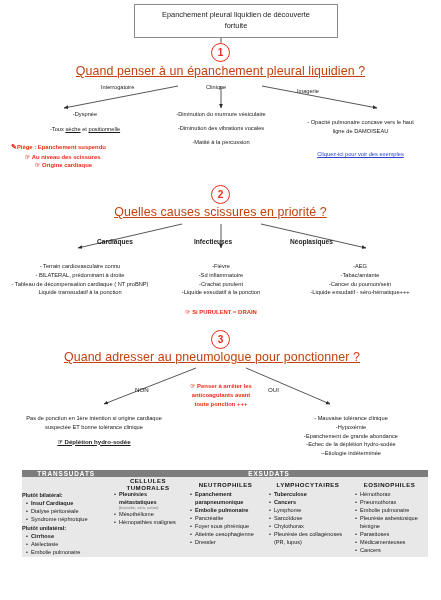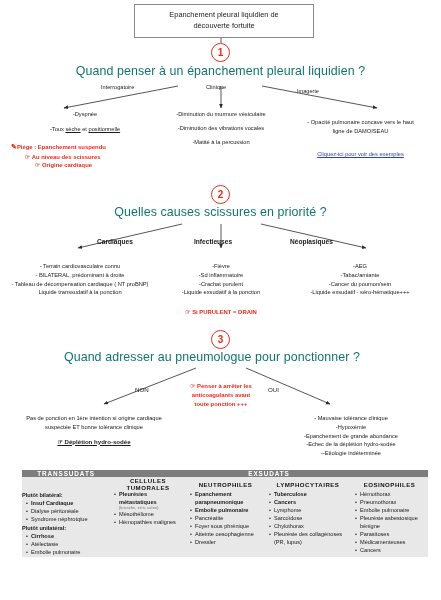--- a/index.html
+++ b/index.html
@@ -11,42 +11,43 @@
     width: 441px; height: 600px;
     position: relative;
     font-family: "Liberation Sans", sans-serif;
     color: #1a1a1a;
     overflow: hidden;
   }
   .abs { position: absolute; }
 
   
   #title-box {
-    left: 134px; top: 4px; width: 180px; height: 34px;
+    left: 134px; top: 4px; width: 204px; height: 34px;
     border: 1px solid #8a8a8a;
     display: flex; align-items: center; justify-content: center;
     text-align: center;
     font-size: 7.4px; line-height: 1.45;
     padding: 2px 16px;
   }
 
   
   .step-circle {
     width: 19px; height: 19px;
     border: 1.4px solid #ee2a18;
     border-radius: 50%;
     color: #ee2a18;
     font-size: 10px; font-weight: bold;
     display: flex; align-items: center; justify-content: center;
   }
 
   
   .section-heading {
-    color: #0f766e;
+    color: #c2410c;
     font-size: 12.4px;
+    text-decoration: underline;
     text-align: center;
     white-space: nowrap;
     letter-spacing: .1px;
   }
 
   
   .branch-label {
     font-size: 5.6px;
     color: #1a1a1a;
     white-space: nowrap;

